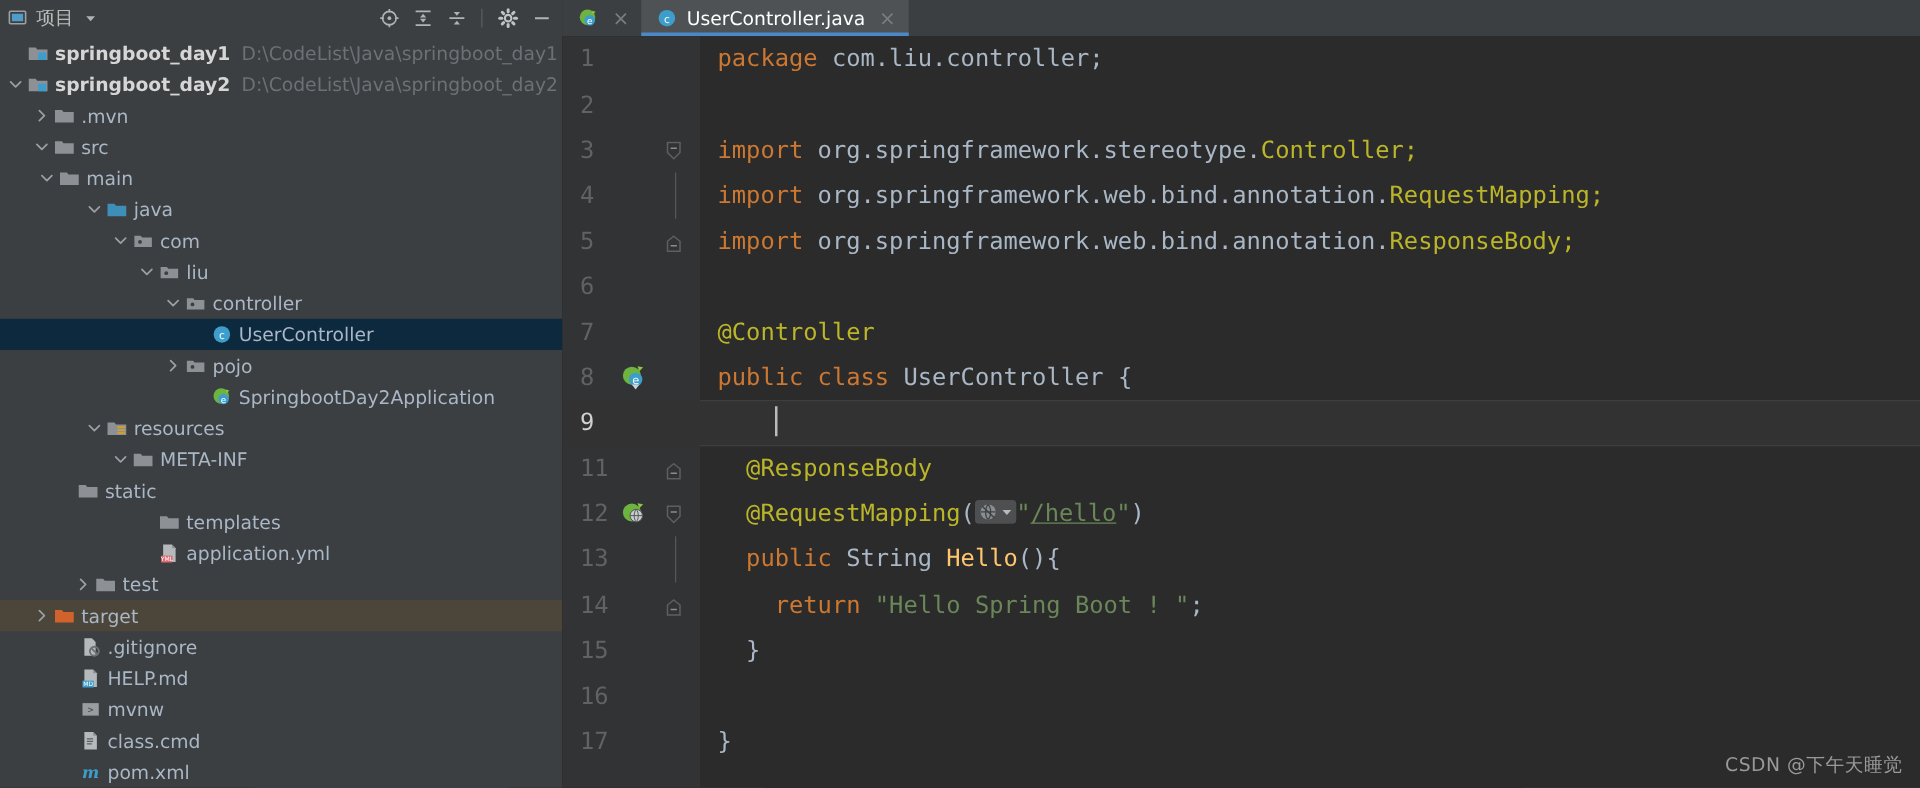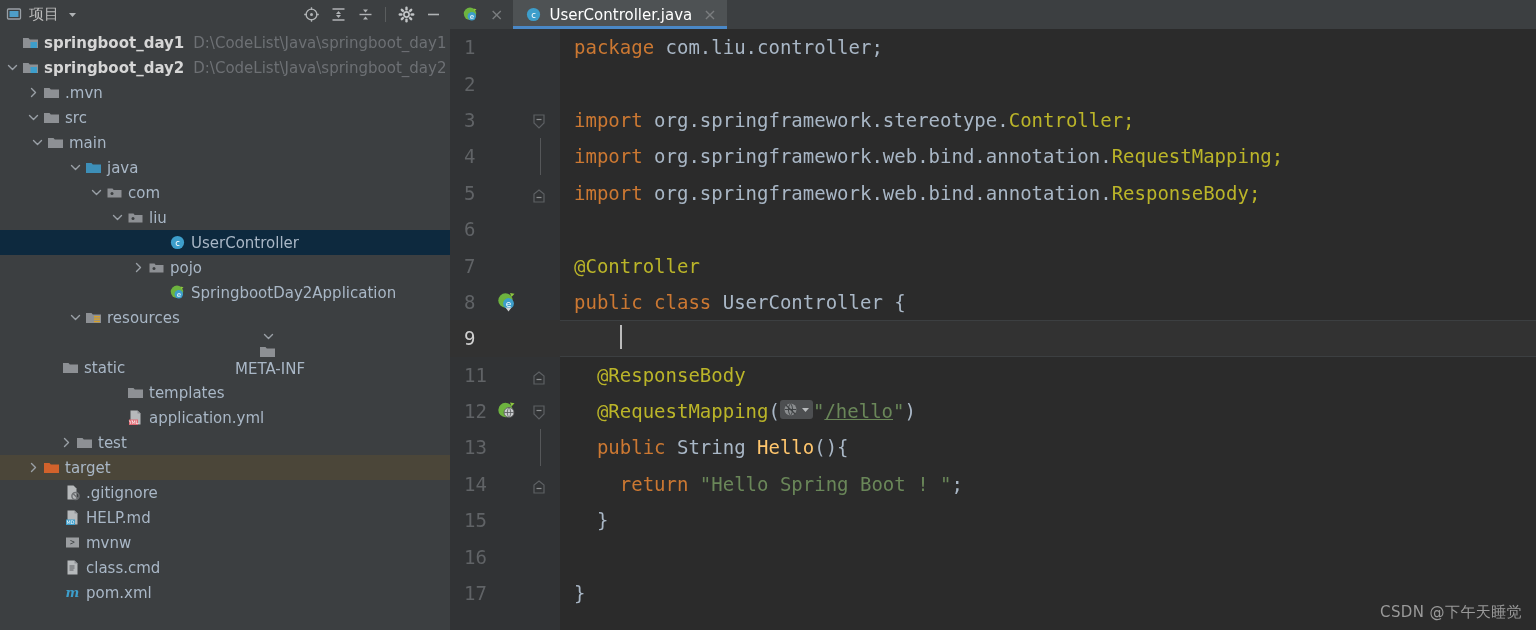--- a/index.html
+++ b/index.html
@@ -361,20 +361,34 @@
             </svg>
           </span>
           <span class="ficon">
             <svg width="17" height="17" viewBox="0 0 17 17">
               <path d="M1.5 4.5 h5 l1.2 1.4 H15.5 v7.6 H1.5 Z" fill="#8d9094"></path>
               <circle cx="6" cy="9.5" r="1.5" fill="#3c3f41"></circle>
             </svg>
           </span>
           <span class="label">liu</span>
         </div>
+        <div class="row" style="padding-left: 132px;">
+          <span class="arrow">
+            <svg width="13" height="13" viewBox="0 0 13 13">
+              <path d="M2.5 4.5 L6.5 8.5 L10.5 4.5" fill="none" stroke="#9aa0a6" stroke-width="1.4" stroke-linecap="round" stroke-linejoin="round"></path>
+            </svg>
+          </span>
+          <span class="ficon">
+            <svg width="17" height="17" viewBox="0 0 17 17">
+              <path d="M1.5 4.5 h5 l1.2 1.4 H15.5 v7.6 H1.5 Z" fill="#8d9094"></path>
+              <circle cx="6" cy="9.5" r="1.5" fill="#3c3f41"></circle>
+            </svg>
+          </span>
+          <span class="label">controller</span>
+        </div>
         <div class="row sel-blue" style="padding-left: 153px;">
           <span class="arrow none"></span>
           <span class="ficon">
             <svg width="17" height="17" viewBox="0 0 17 17">
               <circle cx="8.5" cy="8.5" r="6.6" fill="#3d9ecb"></circle>
               <text x="8.5" y="12" font-size="8.5" font-family="DejaVu Sans, sans-serif" fill="#ffffff" text-anchor="middle">c</text>
             </svg>
           </span>
           <span class="label">UserController</span>
         </div>
@@ -413,21 +427,21 @@
           <span class="ficon">
             <svg width="17" height="17" viewBox="0 0 17 17">
               <path d="M1 4 h5.5 l1.3 1.6 H16 v8.4 H1 Z" fill="#8d9094"></path>
               <rect x="9" y="7" width="6" height="1.4" fill="#d6a028"></rect>
               <rect x="9" y="9.4" width="6" height="1.4" fill="#d6a028"></rect>
               <rect x="9" y="11.8" width="6" height="1.4" fill="#d6a028"></rect>
             </svg>
           </span>
           <span class="label">resources</span>
         </div>
-        <div class="row" style="padding-left: 90px; flex-direction: column;">
+        <div class="row" style="padding-left: 90px;">
           <span class="arrow">
             <svg width="13" height="13" viewBox="0 0 13 13">
               <path d="M2.5 4.5 L6.5 8.5 L10.5 4.5" fill="none" stroke="#9aa0a6" stroke-width="1.4" stroke-linecap="round" stroke-linejoin="round"></path>
             </svg>
           </span>
           <span class="ficon">
             <svg width="17" height="17" viewBox="0 0 17 17">
               <path d="M1 4 h5.5 l1.3 1.6 H16 v8.4 H1 Z" fill="#8d9094"></path>
             </svg>
           </span>

